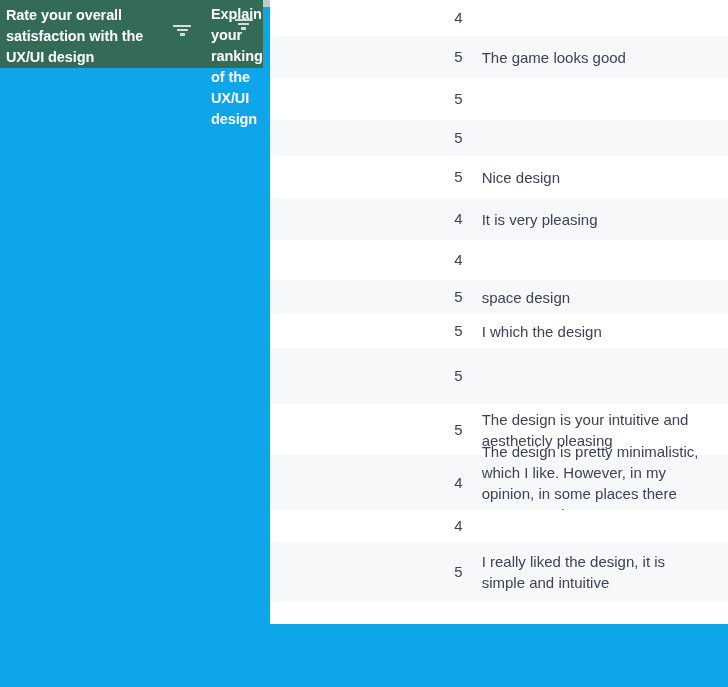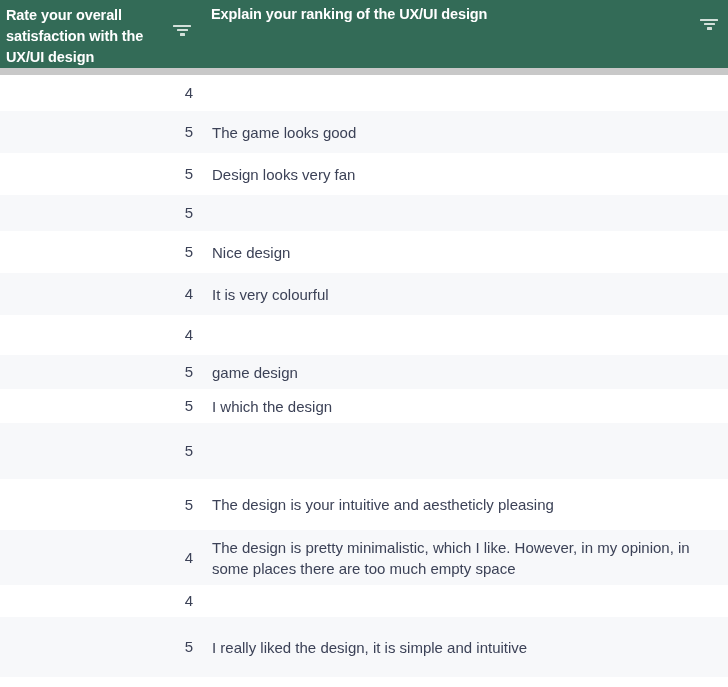--- a/index.html
+++ b/index.html
@@ -14,21 +14,20 @@
     font-family: "Liberation Sans", sans-serif;
     -webkit-font-smoothing: antialiased;
   }
 
   .table-root {
     width: 728px;
     height: 687px;
     position: relative;
     background: #0ea5e9;
     display: flex;
-    flex-direction: column;
     justify-content: center;
   }
 
   
   .thead {
     background: #336b57;
     height: 68px;
     flex: 0 0 68px;
     display: flex;
     align-items: flex-start;
@@ -164,40 +163,39 @@
       <div class="row" style="height: 36px;">
         <div class="cell-rating">4</div>
         <div class="cell-explain"></div>
       </div>
       <div class="row alt" style="height: 42px;">
         <div class="cell-rating">5</div>
         <div class="cell-explain">The game looks good</div>
       </div>
       <div class="row" style="height: 42px;">
         <div class="cell-rating">5</div>
-        <div class="cell-explain">Design looks very fan</div>
       </div>
       <div class="row alt" style="height: 36px;">
         <div class="cell-rating">5</div>
         <div class="cell-explain"></div>
       </div>
       <div class="row" style="height: 42px;">
         <div class="cell-rating">5</div>
         <div class="cell-explain">Nice design</div>
       </div>
       <div class="row alt" style="height: 42px;">
         <div class="cell-rating">4</div>
-        <div class="cell-explain">It is very colourful</div>
+        <div class="cell-explain">It is very pleasing</div>
       </div>
       <div class="row" style="height: 40px;">
         <div class="cell-rating">4</div>
       </div>
       <div class="row alt" style="height: 34px;">
         <div class="cell-rating">5</div>
-        <div class="cell-explain">game design</div>
+        <div class="cell-explain">space design</div>
       </div>
       <div class="row" style="height: 34px;">
         <div class="cell-rating">5</div>
         <div class="cell-explain">I which the design</div>
       </div>
       <div class="row alt" style="height: 56px;">
         <div class="cell-rating">5</div>
         <div class="cell-explain"></div>
       </div>
       <div class="row" style="height: 51px;">

